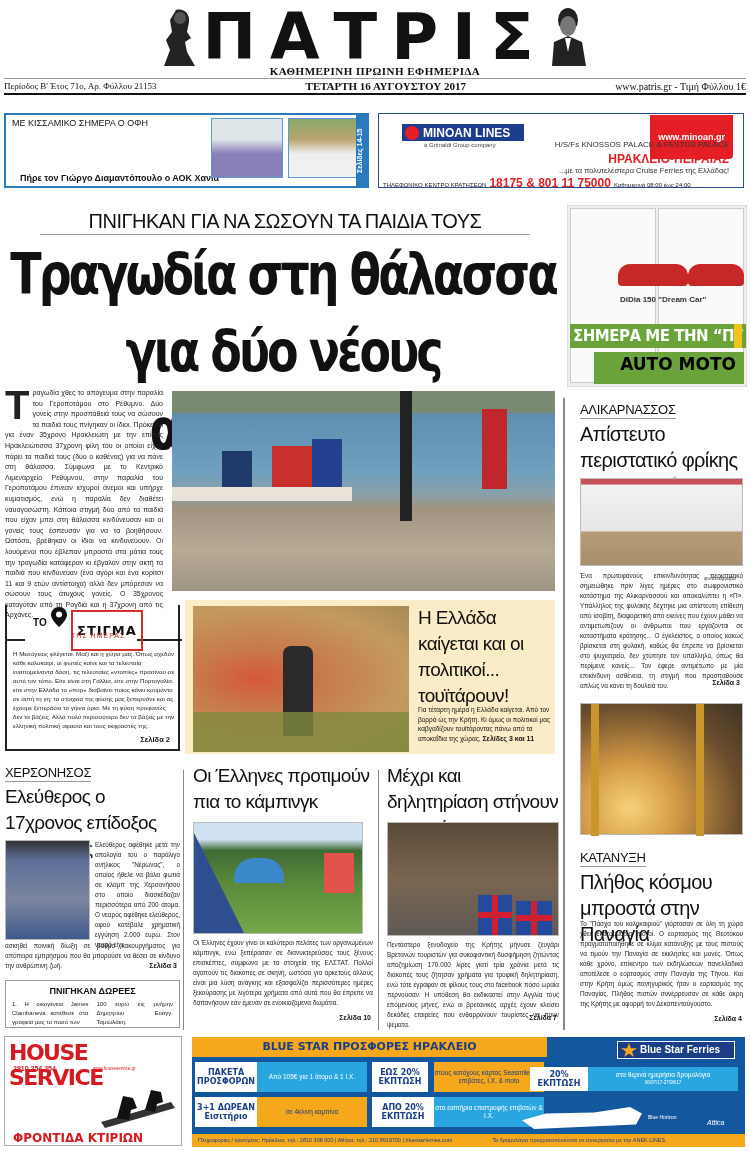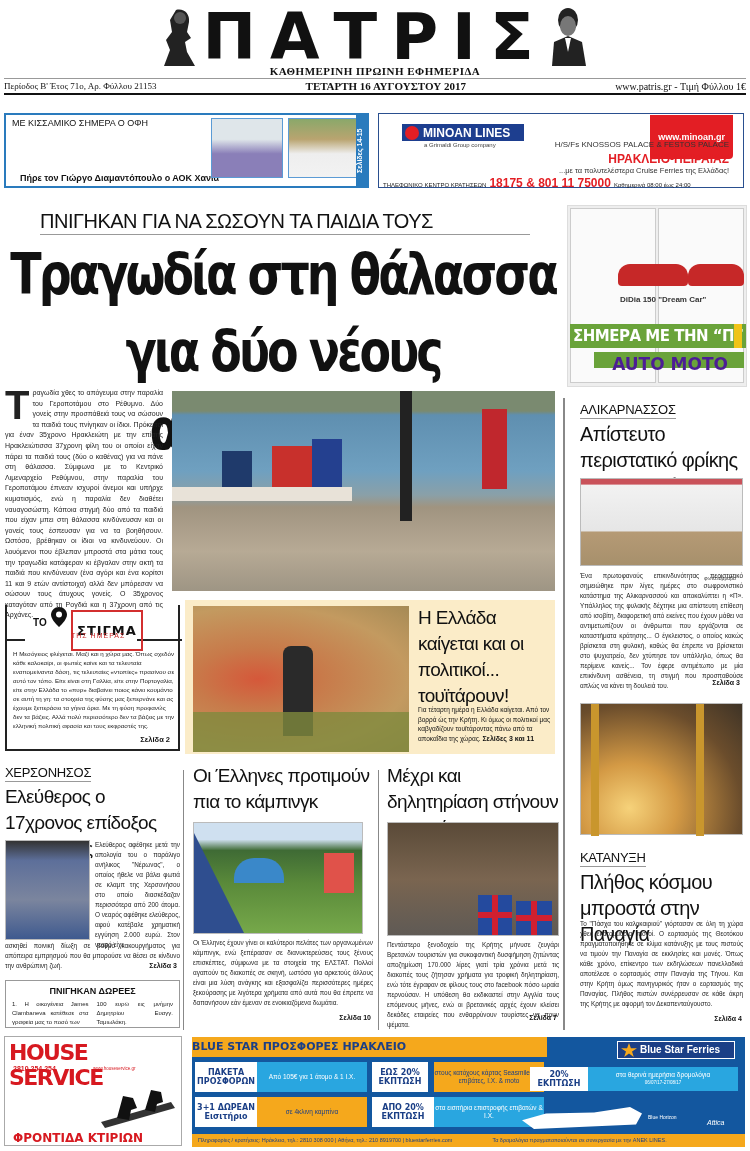--- a/index.html
+++ b/index.html
@@ -24,29 +24,29 @@
 .minoan .url{position:absolute;right:10px;top:1px;background:#e31e24;color:#fff;font-size:9px;font-weight:bold;padding:17px 8px;border-radius:0 0 4px 4px}
 .minoan .logo{position:absolute;left:23px;top:10px;width:122px;height:17px;background:#1d3e8f;color:#fff;font-weight:bold;font-size:12px;display:flex;align-items:center;gap:4px;padding-left:3px}
 .minoan .logo i{display:inline-block;width:14px;height:14px;border-radius:50%;background:#e31e24}
 .minoan .grim{position:absolute;left:45px;top:28px;font-size:6px;color:#444}
 .minoan .ships{position:absolute;right:14px;top:26px;font-size:8px;color:#333}
 .minoan .route{position:absolute;right:14px;top:38px;font-size:12px;font-weight:bold;color:#e31e24}
 .minoan .slogan{position:absolute;right:14px;top:52px;font-size:7.5px;color:#333}
 .minoan .tel{position:absolute;left:4px;top:62px;font-size:6px;color:#222;white-space:nowrap}
 .minoan .tel b{font-size:12px;color:#e31e24;margin:0 3px}
 
-.kicker-main{left:40px;width:490px;top:208px;text-align:left;font-size:20px;letter-spacing:-.5px;border-bottom:1px solid #999;line-height:26px}
+.kicker-main{left:40px;width:490px;top:208px;text-align:center;font-size:20px;letter-spacing:-.5px;border-bottom:1px solid #999;line-height:26px}
 .hl-main{left:4px;width:558px;top:235px;text-align:center;font-family:"DejaVu Sans",sans-serif;font-weight:bold;font-size:46px;line-height:62px;letter-spacing:-3px;transform:scaleY(1.25);transform-origin:top center}
 
 .automoto{left:567px;top:205px;width:180px;height:182px;background:#eee;border:1px solid #ddd;overflow:hidden}
 .automoto .pg{position:absolute;top:2px;width:86px;height:175px;background:#fafafa;border:1px solid #ccc}
 .automoto .car{position:absolute;background:#c62828;border-radius:12px 12px 4px 4px}
 .automoto .b1{position:absolute;left:2px;top:118px;width:176px;height:24px;background:#6aa33a;color:#fff;font-family:"DejaVu Sans",sans-serif;font-weight:bold;font-size:15px;line-height:24px;padding-left:3px;letter-spacing:-.5px}
 .automoto .b1 span{position:absolute;right:4px;top:0;width:8px;height:24px;background:#f0c419}
-.automoto .b2{position:absolute;left:26px;top:146px;width:150px;height:16px;background:#6aa33a;color:#4c1d95;font-family:"DejaVu Sans",sans-serif;font-weight:bold;font-size:17px;line-height:24px;text-align:right;padding-right:16px}
+.automoto .b2{position:absolute;left:26px;top:146px;width:150px;height:32px;background:#6aa33a;color:#000000;font-family:"DejaVu Sans",sans-serif;font-weight:bold;font-size:17px;line-height:24px;text-align:right;padding-right:8px}
 
 .lead-text{left:5px;top:388px;width:158px;font-size:7px;line-height:10.6px;text-align:justify;color:#222}
 .dropcap{float:left;font-size:40px;line-height:32px;font-weight:bold;margin:1px 3px 0 0}
 .lead-photo{left:172px;top:391px;width:383px;height:200px;background:linear-gradient(180deg,#7a8a70 0%,#7a8a70 10%,#5f8fb0 12%,#6fa0c0 40%,#8aa0a8 52%,#a09480 58%,#b7aa95 80%,#9e9584 100%)}
 .credit{right:14px;top:575px;font-size:5px;color:#333}
 
 .stigma{left:5px;top:605px;width:175px;height:146px;border:2px solid #222;border-top:none}
 .stigma .pin{position:absolute;left:44px;top:2px;width:16px;height:20px}
 .stigma .to{position:absolute;left:26px;top:12px;font-weight:bold;font-size:10px}
 .stigma .st{position:absolute;left:64px;top:5px;border:2px solid #d32f2f;padding:11px 4px;font-family:"DejaVu Sans",sans-serif;font-weight:bold;font-size:13px;letter-spacing:1px}
@@ -68,21 +68,21 @@
 .pg-ref{font-weight:bold;font-size:7px;text-align:right}
 .photo{border:1px solid #bbb}
 
 .house{left:4px;top:1036px;width:178px;height:110px;border:1px solid #aaa;background:#fff}
 .house .t{position:absolute;left:4px;top:3px;color:#d71920;font-family:"DejaVu Sans",sans-serif;font-weight:bold;font-size:22px;letter-spacing:-1.5px}
 .house .tel{position:absolute;left:8px;top:28px;color:#d71920;font-weight:bold;font-size:7px}
 .house .svc{position:absolute;left:8px;top:38px;color:#666;font-family:"DejaVu Sans",sans-serif;font-weight:bold;font-size:11.5px;line-height:13.5px}
 .house .kt{position:absolute;left:8px;top:94px;color:#d71920;font-family:"DejaVu Sans",sans-serif;font-weight:bold;font-size:12px}
 .house .fig{position:absolute;left:96px;top:45px;width:74px;height:48px}
 .bluestar{left:192px;top:1037px;width:553px;height:110px;background:#13579f}
-.bluestar .hdr{position:absolute;left:0;top:0;width:355px;height:20px;background:#f5a81c;color:#1b3f86;font-family:"DejaVu Sans",sans-serif;font-weight:bold;font-size:11px;line-height:20px}
+.bluestar .hdr{position:absolute;left:0;top:0;width:355px;height:20px;background:#f5a81c;color:#1b3f86;font-family:"DejaVu Sans",sans-serif;font-weight:bold;font-size:11px;text-align:center;line-height:20px}
 .bluestar .logo{position:absolute;left:425px;top:4px;width:118px;height:18px;background:#1b3f86;border:1px solid #fff;color:#fff;font-weight:bold;font-size:10px;line-height:16px;padding-left:22px}
 .bluestar .logo i{position:absolute;left:3px;top:1px;width:16px;height:14px;background:#f5a81c;clip-path:polygon(50% 0,62% 38%,100% 38%,69% 60%,80% 100%,50% 75%,20% 100%,31% 60%,0 38%,38% 38%)}
 .bluestar .cell{position:absolute;height:30px;font-size:6.5px;color:#fff;display:flex;align-items:center;justify-content:center;text-align:center;line-height:8px}
 .bluestar .lbl{position:absolute;height:30px;background:#fff;color:#1b3f86;font-family:"DejaVu Sans",sans-serif;font-weight:bold;font-size:8px;line-height:9px;display:flex;align-items:center;justify-content:center;text-align:center}
 .bluestar .foot{position:absolute;left:0;bottom:0;width:553px;height:13px;background:#f5a81c;color:#1b3f86;font-size:5.5px;line-height:13px;padding-left:6px;white-space:nowrap;overflow:hidden}
 .bluestar .ship{position:absolute;left:330px;top:70px;width:120px;height:22px;background:#fff;clip-path:polygon(0 60%,20% 30%,60% 25%,90% 0,100% 30%,95% 80%,10% 100%)}
 </style>
 </head>
 <body>
 

